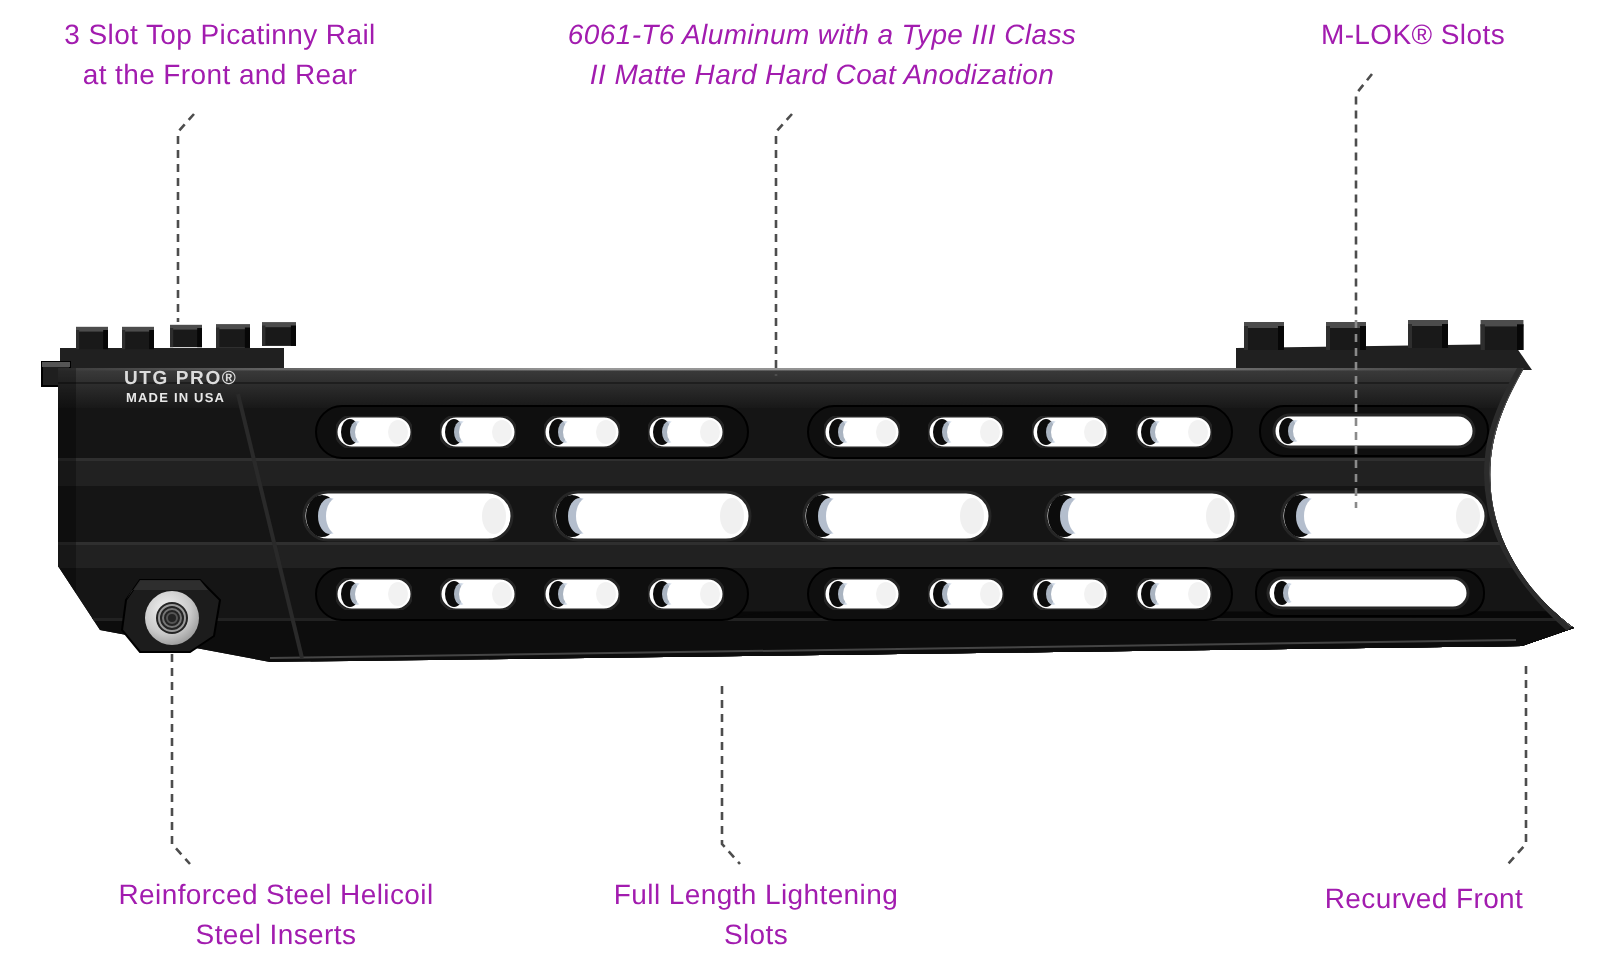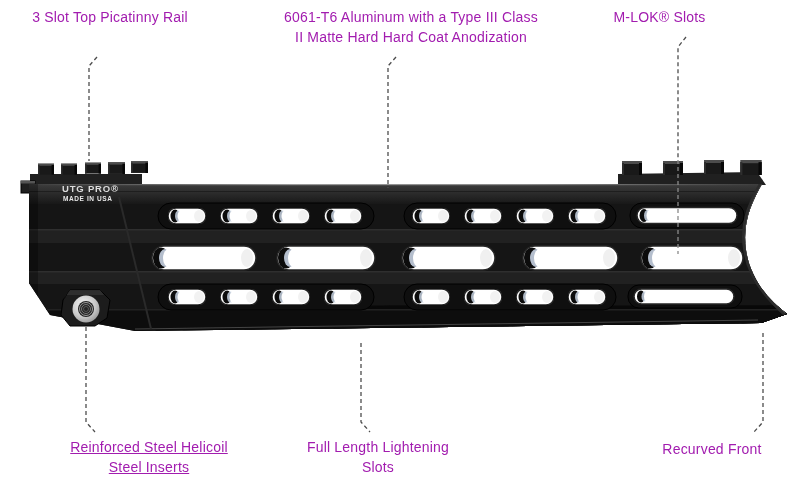--- a/index.html
+++ b/index.html
@@ -240,32 +240,33 @@
       <polyline class="callout" points="686,37 678,47 678,160"></polyline>
       <polyline class="callout-onbody" points="678,160 678,254"></polyline>
       <polyline class="callout" points="86,327 86,422 95,432"></polyline>
       <polyline class="callout" points="361,343 361,422 370,432"></polyline>
       <polyline class="callout" points="763,333 763,422 754,432"></polyline>
     </g>
   </svg>
 
   <div class="callout-label" style="left:0px;top:7px;width:220px;">
     <div>3 Slot Top Picatinny Rail</div>
-  </div>
-
-  <div class="callout-label" style="left:250px;top:7px;width:322px;">
+    <div>at the Front and Rear</div>
+  </div>
+
+  <div class="callout-label" style="left:250px;top:7px;width:322px;font-style:italic;">
     <div>6061-T6 Aluminum with a Type III Class</div>
     <div>II Matte Hard Hard Coat Anodization</div>
   </div>
 
-  <div class="callout-label" style="left:582px;top:7px;width:155px;">
+  <div class="callout-label" style="left:629px;top:7px;width:155px;">
     <div>M-LOK® Slots</div>
   </div>
 
-  <div class="callout-label" style="left:40px;top:437px;width:218px;text-decoration:underline;">
+  <div class="callout-label" style="left:29px;top:437px;width:218px;">
     <div>Reinforced Steel Helicoil</div>
     <div>Steel Inserts</div>
   </div>
 
   <div class="callout-label" style="left:268px;top:437px;width:220px;">
     <div>Full Length Lightening</div>
     <div>Slots</div>
   </div>
 
   <div class="callout-label" style="left:618px;top:439px;width:188px;">

